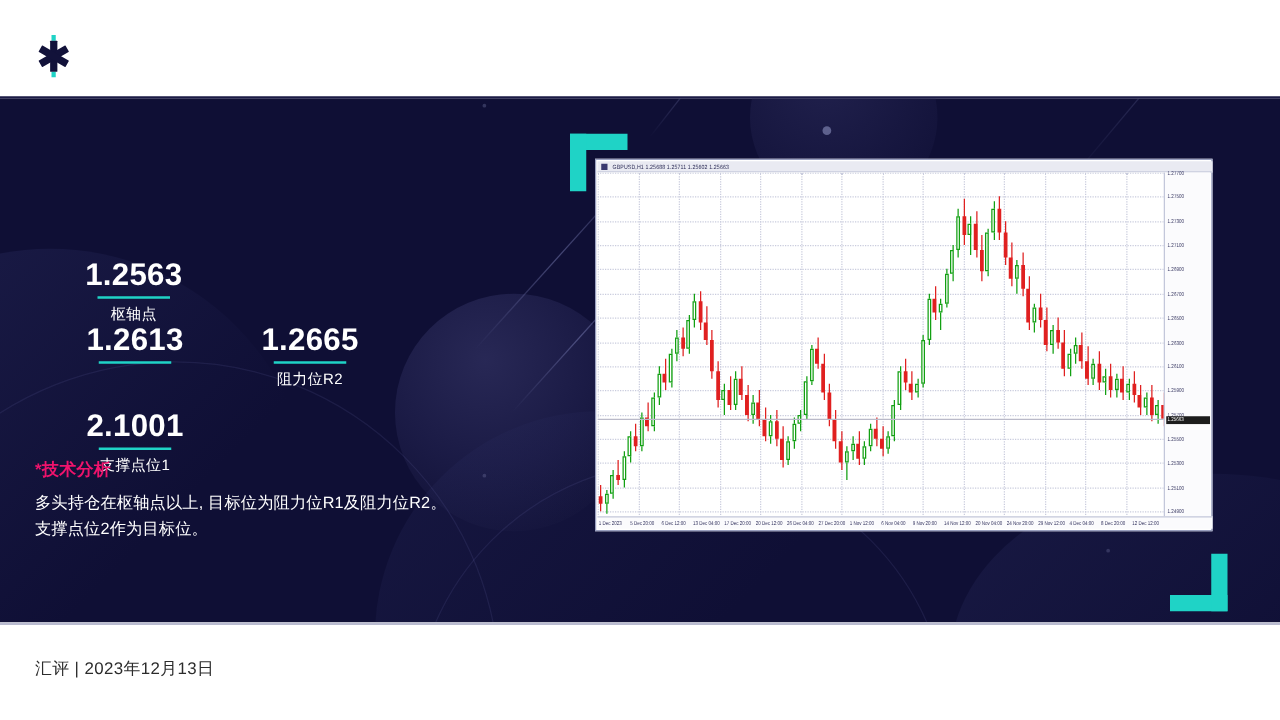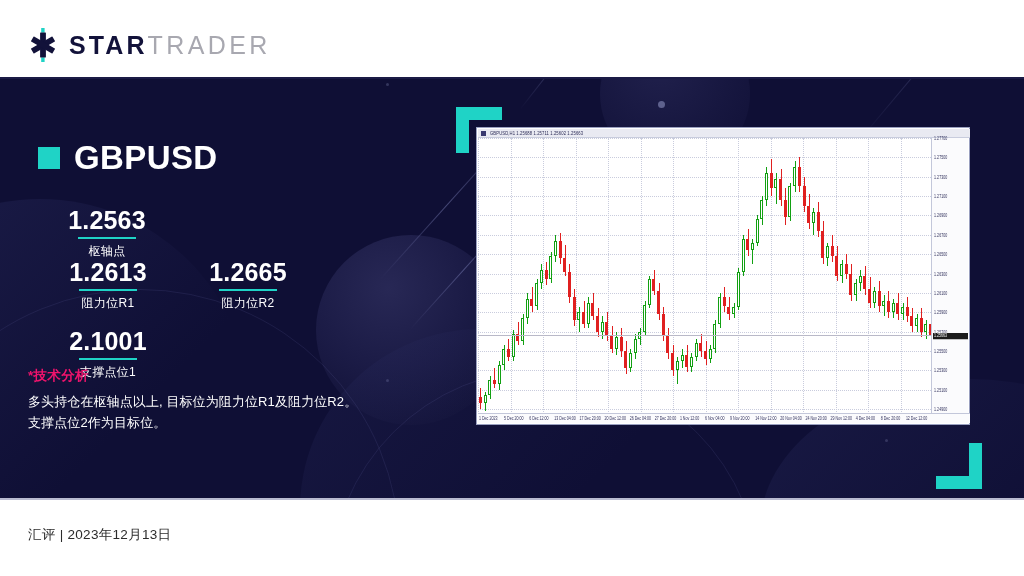--- a/index.html
+++ b/index.html
@@ -198,24 +198,20 @@
     <div class="logo-mark">
       <svg width="34" height="34" viewBox="0 0 34 34">
         <rect x="15.2" y="0" width="3.4" height="4.6" fill="#1fd3c6"></rect>
         <rect x="15.2" y="29.4" width="3.4" height="4.6" fill="#1fd3c6"></rect>
         <g fill="#12123a">
           <rect x="14.1" y="4.6" width="5.8" height="24.8" rx="0.4"></rect>
           <rect x="14.1" y="4.6" width="5.8" height="24.8" rx="0.4" transform="rotate(60 17 17)"></rect>
           <rect x="14.1" y="4.6" width="5.8" height="24.8" rx="0.4" transform="rotate(120 17 17)"></rect>
         </g>
       </svg>
-    </div>
-    <div class="logo-text">
-      <span class="logo-star">STAR</span>
-      <span class="logo-trader">TRADER</span>
     </div>
   </div>
   <div class="header-rule"></div>
 </div>
 
 <div class="stage">
 
   <div class="bg-sphere"></div>
   <div class="bg-sphere2"></div>
   <div class="bg-wave" style="left:-170px; top:120px; width:420px; height:420px;"></div>
@@ -227,36 +223,31 @@
   <div class="streak" style="left:380px; top:200px; width:200px; transform:rotate(-48deg);"></div>
   <div class="streak" style="left:410px; top:250px; width:160px; transform:rotate(-48deg);"></div>
   <div class="streak" style="left:860px; top:60px; width:180px; transform:rotate(-50deg); opacity:.5;"></div>
   <div class="dot" style="left:658px; top:22px; width:7px; height:7px;"></div>
   <div class="dot" style="left:386px; top:4px; width:3px; height:3px; opacity:.5;"></div>
   <div class="dot" style="left:386px; top:300px; width:3px; height:3px; opacity:.45;"></div>
   <div class="dot" style="left:885px; top:360px; width:3px; height:3px; opacity:.45;"></div>
 
   <div class="left-panel">
 
-    <div class="title-row">
-      <div class="title-square"></div>
-      <div class="title-text">GBPUSD</div>
-    </div>
 
     <div class="pivot-block">
       <div class="lvl-val">1.2563</div>
       <div class="lvl-bar"></div>
       <div class="lvl-lab">枢轴点</div>
     </div>
 
     <div class="lvl-grid">
       <div class="lvl">
         <div class="lvl-val">1.2613</div>
         <div class="lvl-bar"></div>
-        <div class="lvl-lab">阻力位R1</div>
       </div>
       <div class="lvl">
         <div class="lvl-val">1.2665</div>
         <div class="lvl-bar"></div>
         <div class="lvl-lab">阻力位R2</div>
       </div>
       <div class="lvl">
         <div class="lvl-val">2.1001</div>
         <div class="lvl-bar"></div>
         <div class="lvl-lab">支撑点位1</div>

